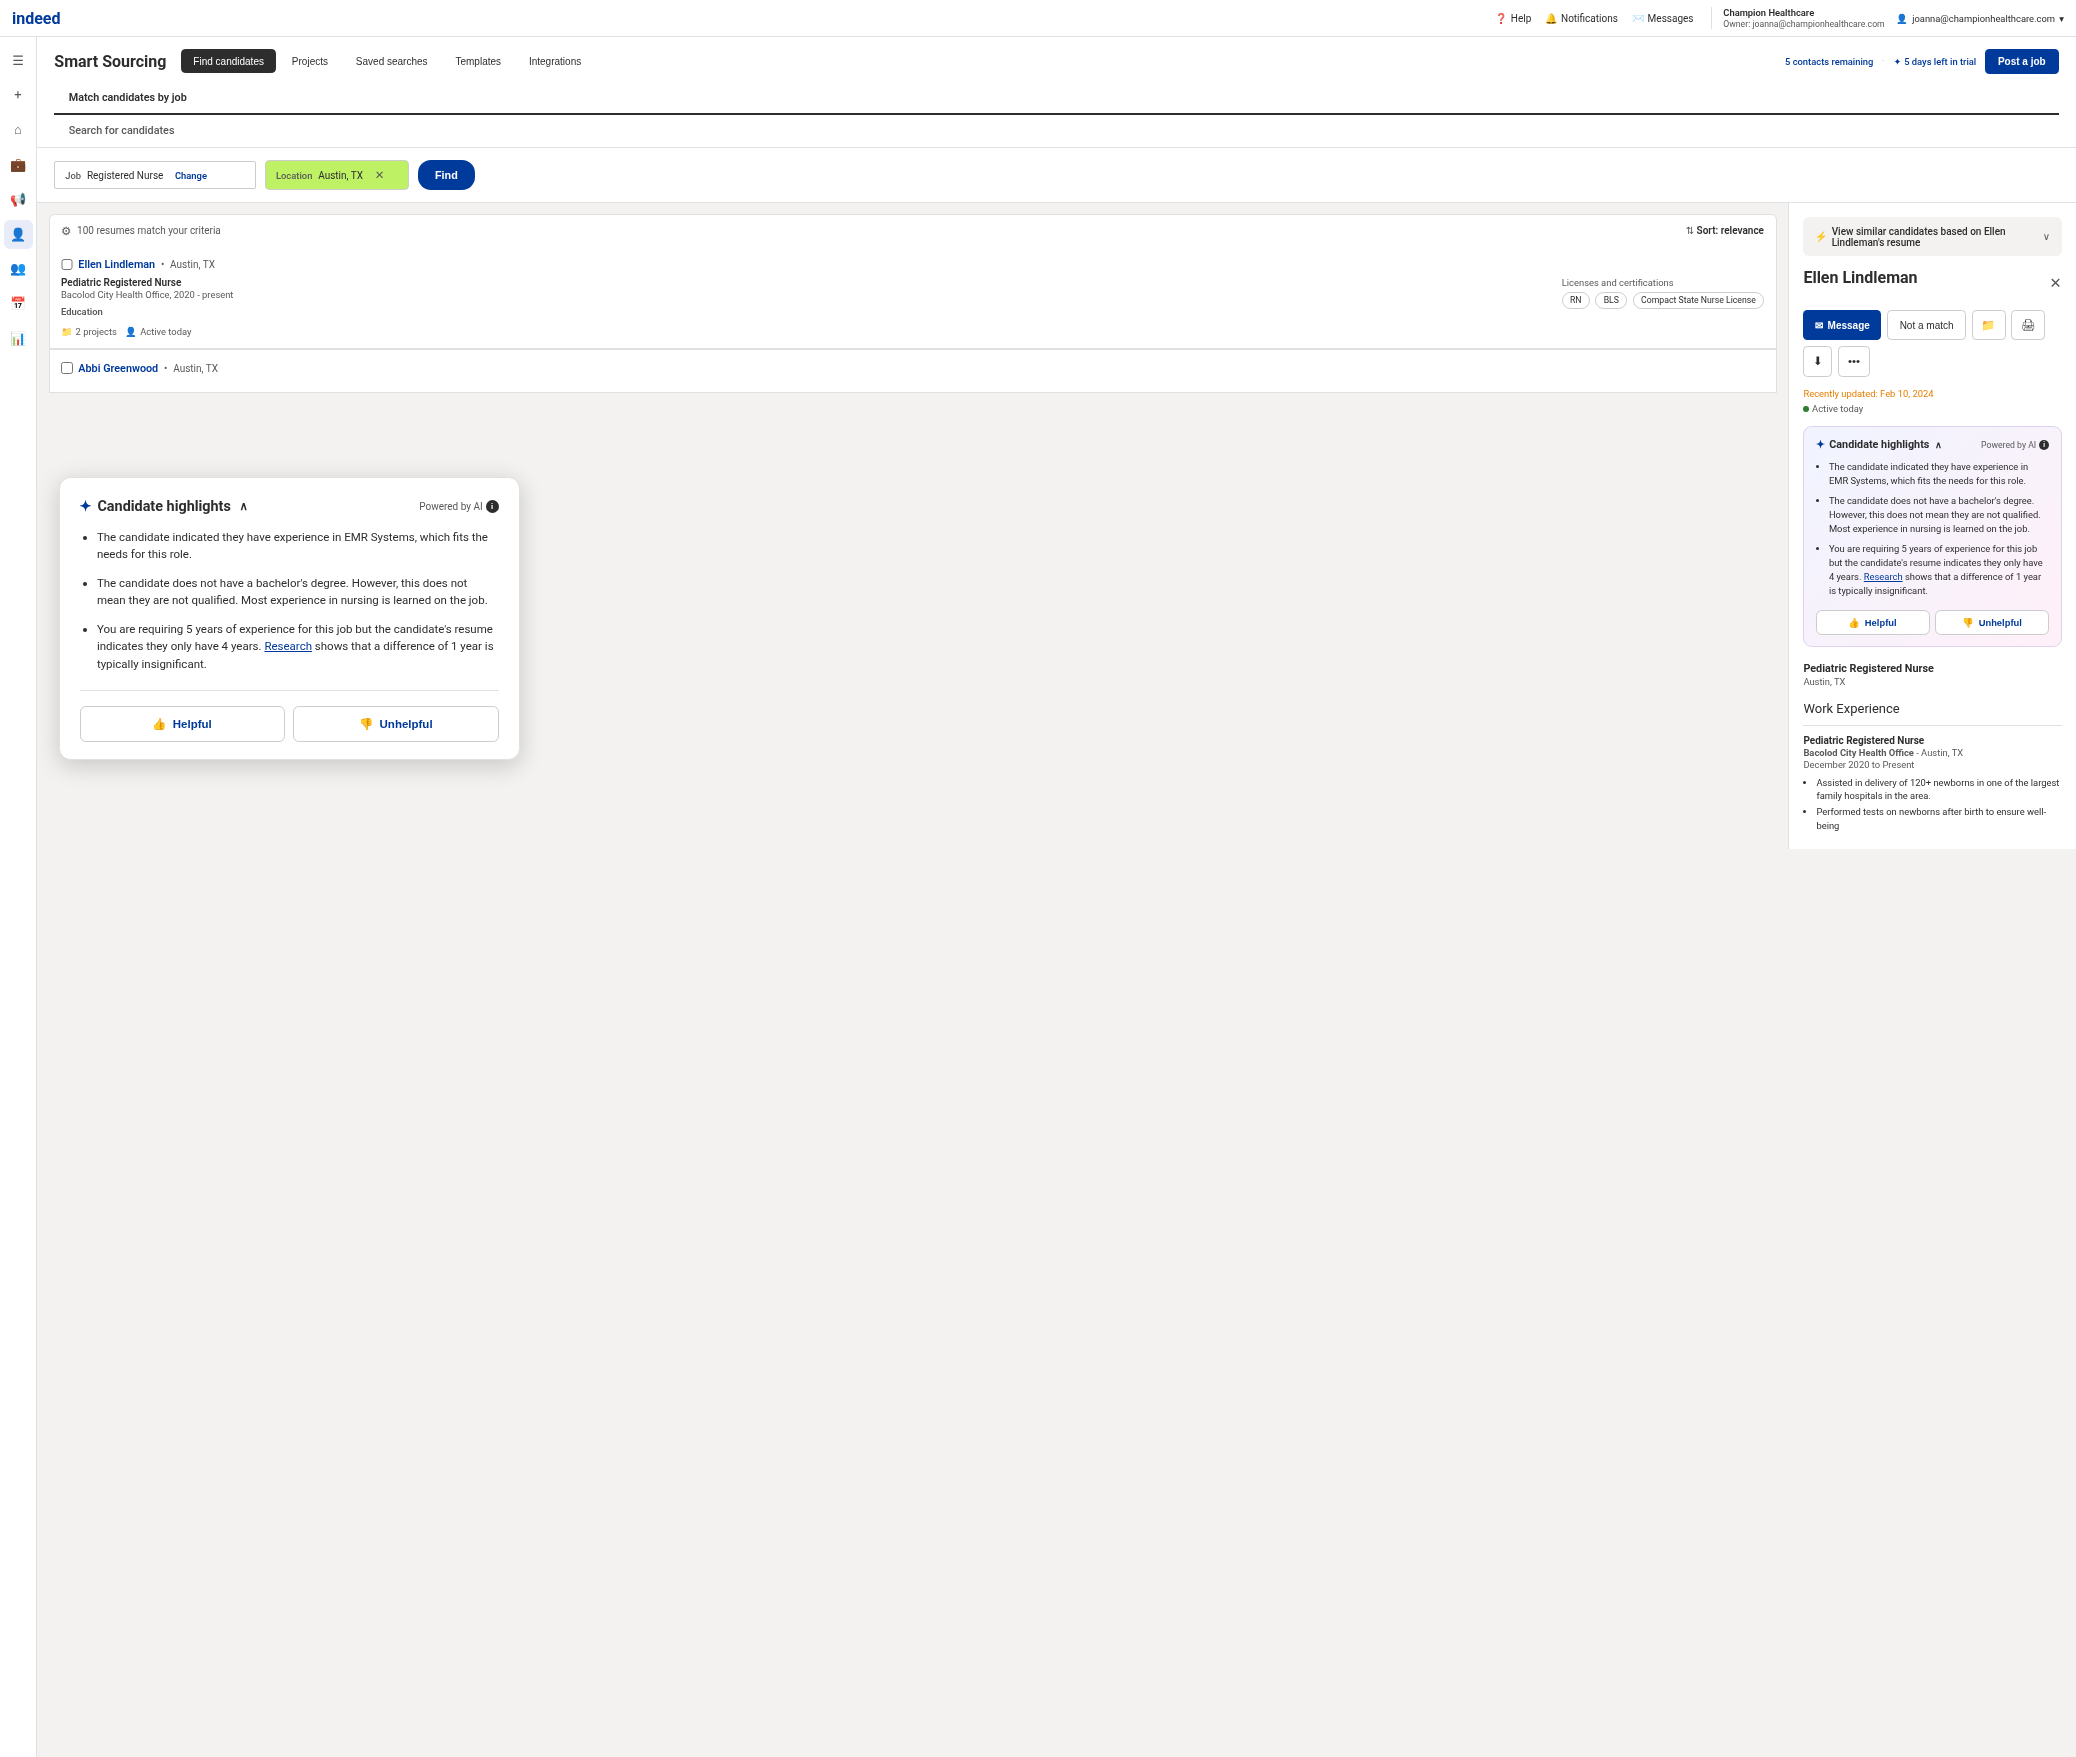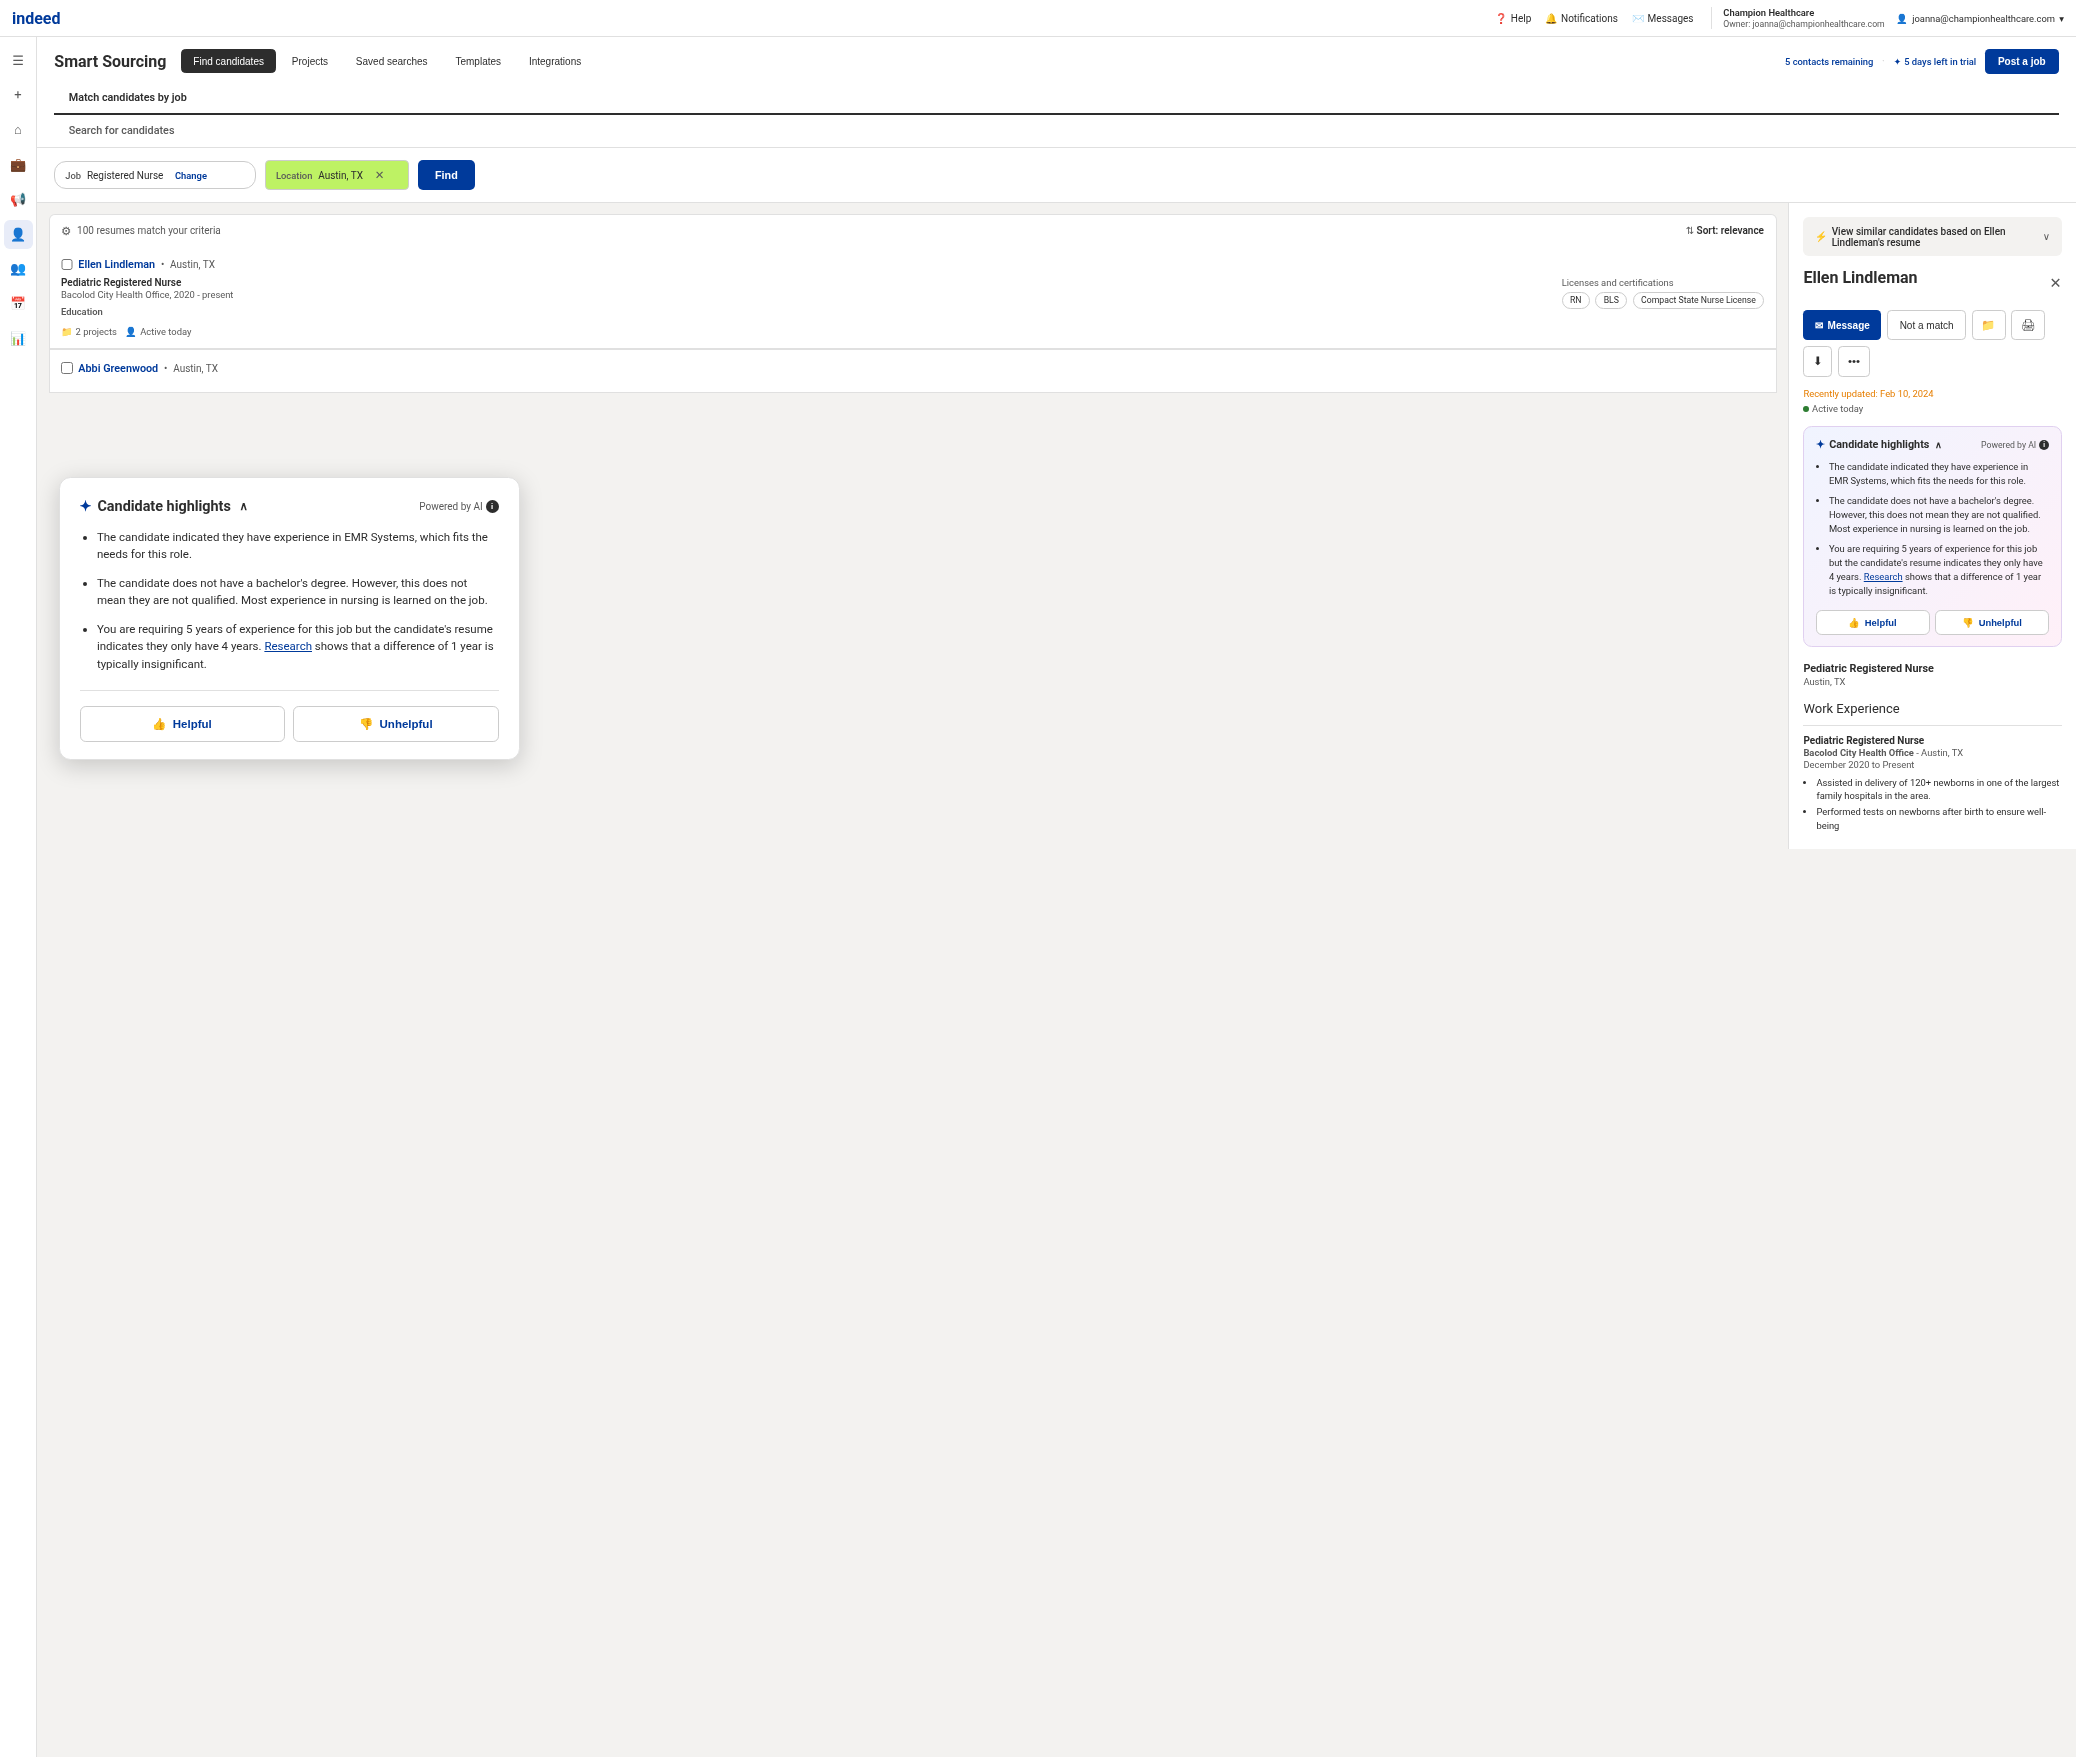--- a/index.html
+++ b/index.html
@@ -87,36 +87,36 @@
     .search-bar-area {
       background: #fff;
       padding: 11.5px 17.3px;
       display: flex;
       align-items: center;
       gap: 8.7px;
       border-bottom: 0.7px solid #e0e0e0;
     }
     .job-input-wrap {
       display: flex; align-items: center; gap: 5.8px;
-      border: 0.7px solid #ccc; border-radius: 12px; padding: 7.2px 10px;
+      border: 0.7px solid #ccc; border-radius: 2px; padding: 7.2px 10px;
       background: #fff; min-width: 202px;
     }
     .job-input-label { font-size: 9.4px; color: #595959; font-weight: 500; }
     .job-input-val { font-size: 10px; color: #2d2d2d; }
     .job-change-btn { color: #003A9B; font-size: 9.4px; font-weight: 600; cursor: pointer; margin-left: 5.8px; }
     .loc-input-wrap {
       display: flex; align-items: center; gap: 5.8px;
       border: 0.7px solid #ccc; border-radius: 4.3px; padding: 7.2px 10px;
       background: #bef264; min-width: 144px;
     }
     .loc-input-label { font-size: 9.4px; color: #595959; font-weight: 500; }
     .loc-input-val { font-size: 10px; color: #2d2d2d; }
     .loc-clear { color: #595959; cursor: pointer; margin-left: 5.8px; font-size: 11.5px; }
     .find-btn {
-      background: #003A9B; color: #fff; border: none; border-radius: 5px;
+      background: #003A9B; color: #fff; border: none; border-radius: 13px;
       padding: 8.7px 17.3px; font-size: 10.8px; font-weight: 600; cursor: pointer;
     }
 
     
     .left-panel { flex: 1; padding: 11.5px; overflow-y: auto; }
 
     .results-header {
       display: flex; align-items: center; justify-content: space-between;
       padding: 8.7px 11.5px; background: #fff; border-radius: 5.8px 5.8px 0 0;
       border: 0.7px solid #e0e0e0; border-bottom: none;

